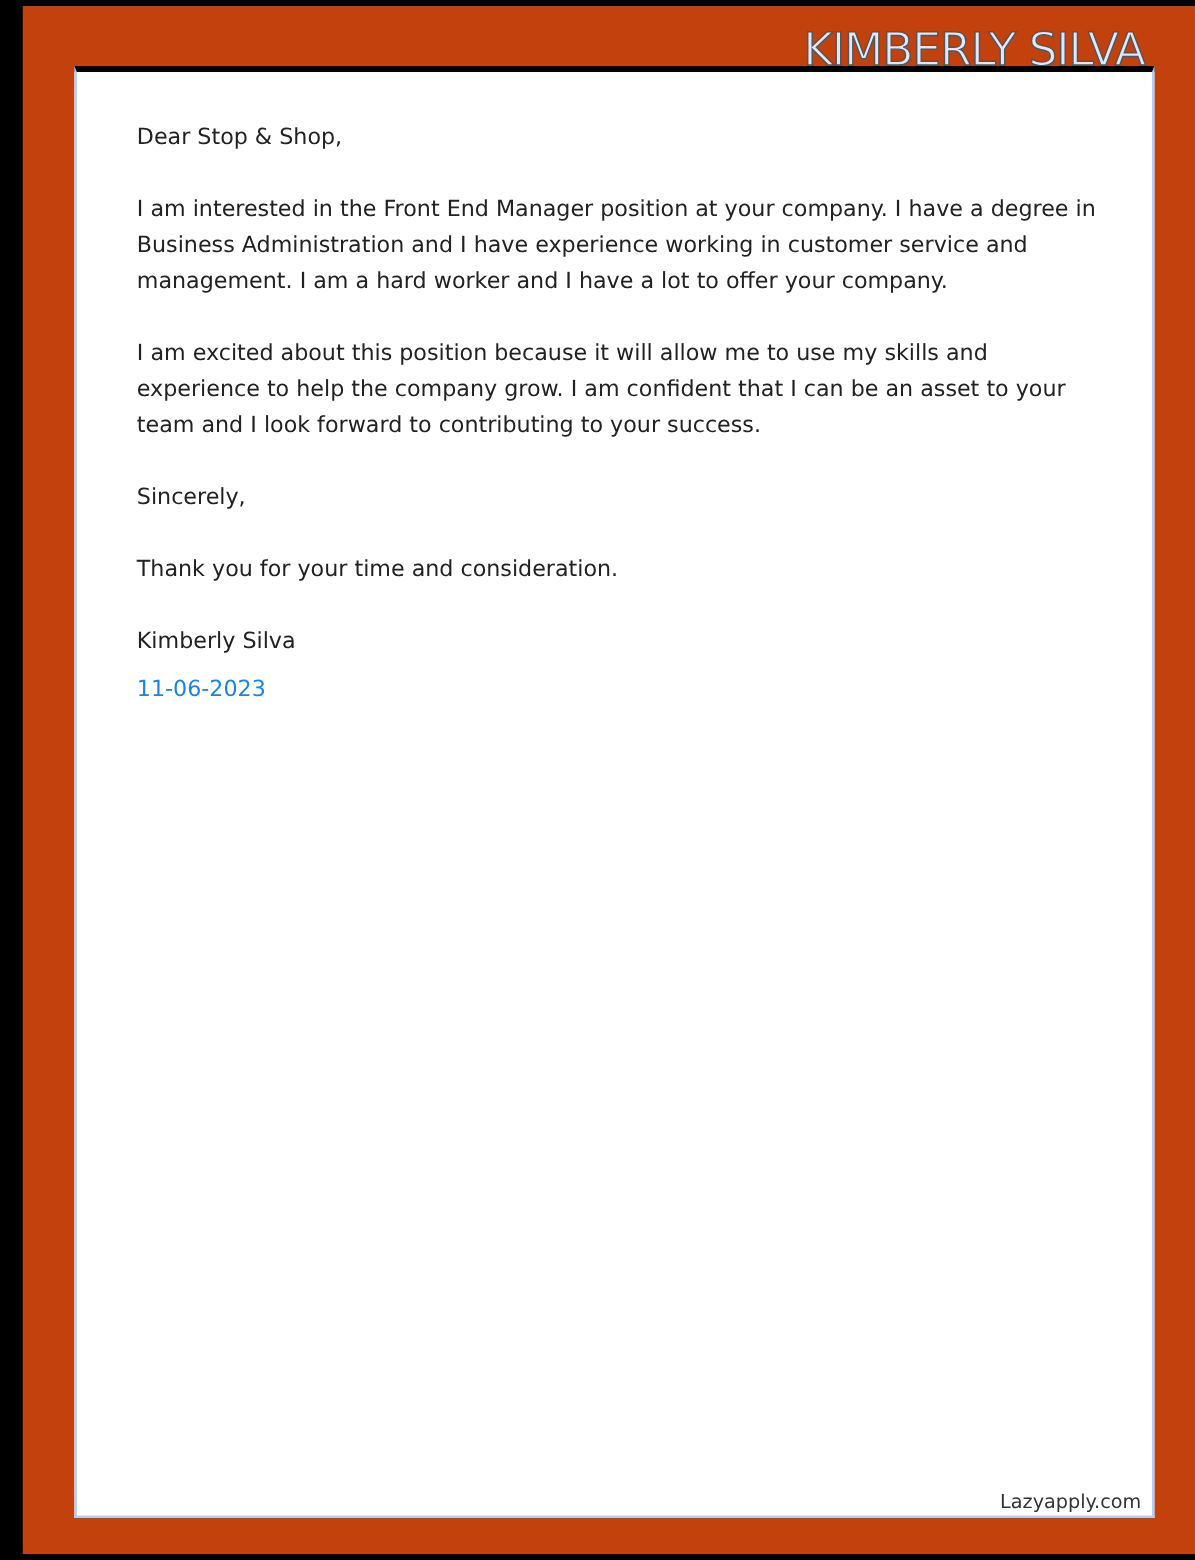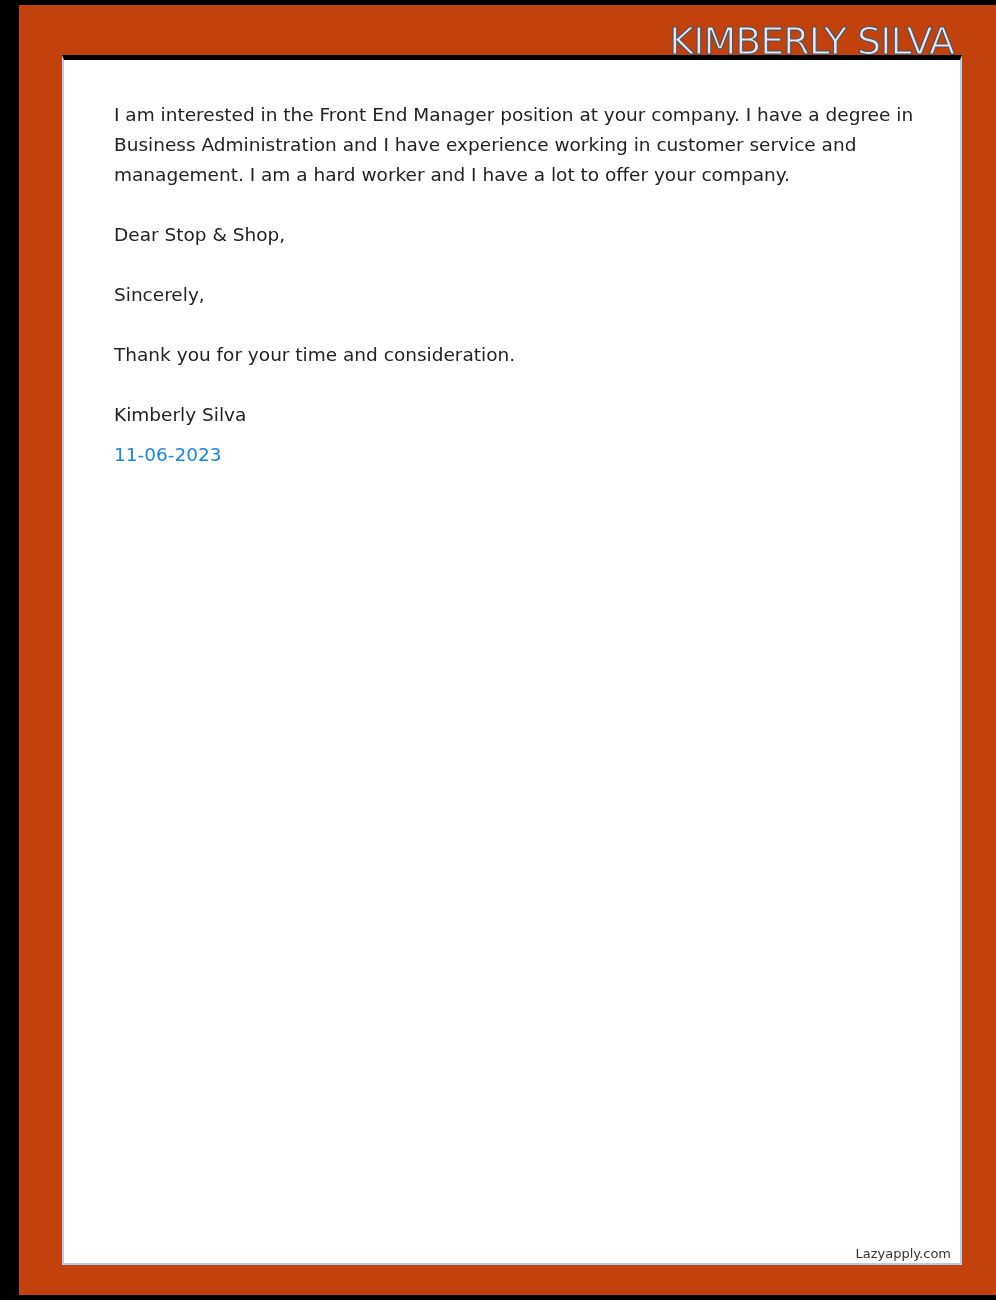--- a/index.html
+++ b/index.html
@@ -46,34 +46,35 @@
     font-size: 18.5px;
     line-height: 30px;
     color: #222;
   }
   .body-text p { margin: 0 0 30px 0; }
   .body-text p.sig { margin-bottom: 10px; }
   .date { color: #1a84e0; margin: 0; }
   .footer {
     position: absolute;
     right: 9px; bottom: 2px;
-    font-size: 13px;
+    font-size: 16px;
     color: #333;
     padding-left: 40px;
   }
 </style>
 </head>
 <body>
 
 <div class="frame">
   <div class="name">KIMBERLY SILVA</div>
   <div class="page">
     <div class="body-text">
+      <p>Dear Stop &amp; Shop,</p>
       <p>I am interested in the Front End Manager position at your company. I have a degree in Business Administration and I have experience working in customer service and management. I am a hard worker and I have a lot to offer your company.</p>
-      <p>Dear Stop &amp; Shop,</p>
+      <p>I am excited about this position because it will allow me to use my skills and experience to help the company grow. I am confident that I can be an asset to your team and I look forward to contributing to your success.</p>
       <p>Sincerely,</p>
       <p>Thank you for your time and consideration.</p>
       <p class="sig">Kimberly Silva</p>
       <p class="date">11-06-2023</p>
     </div>
     <div class="footer">Lazyapply.com</div>
   </div>
 </div>
 
 </body></html>

